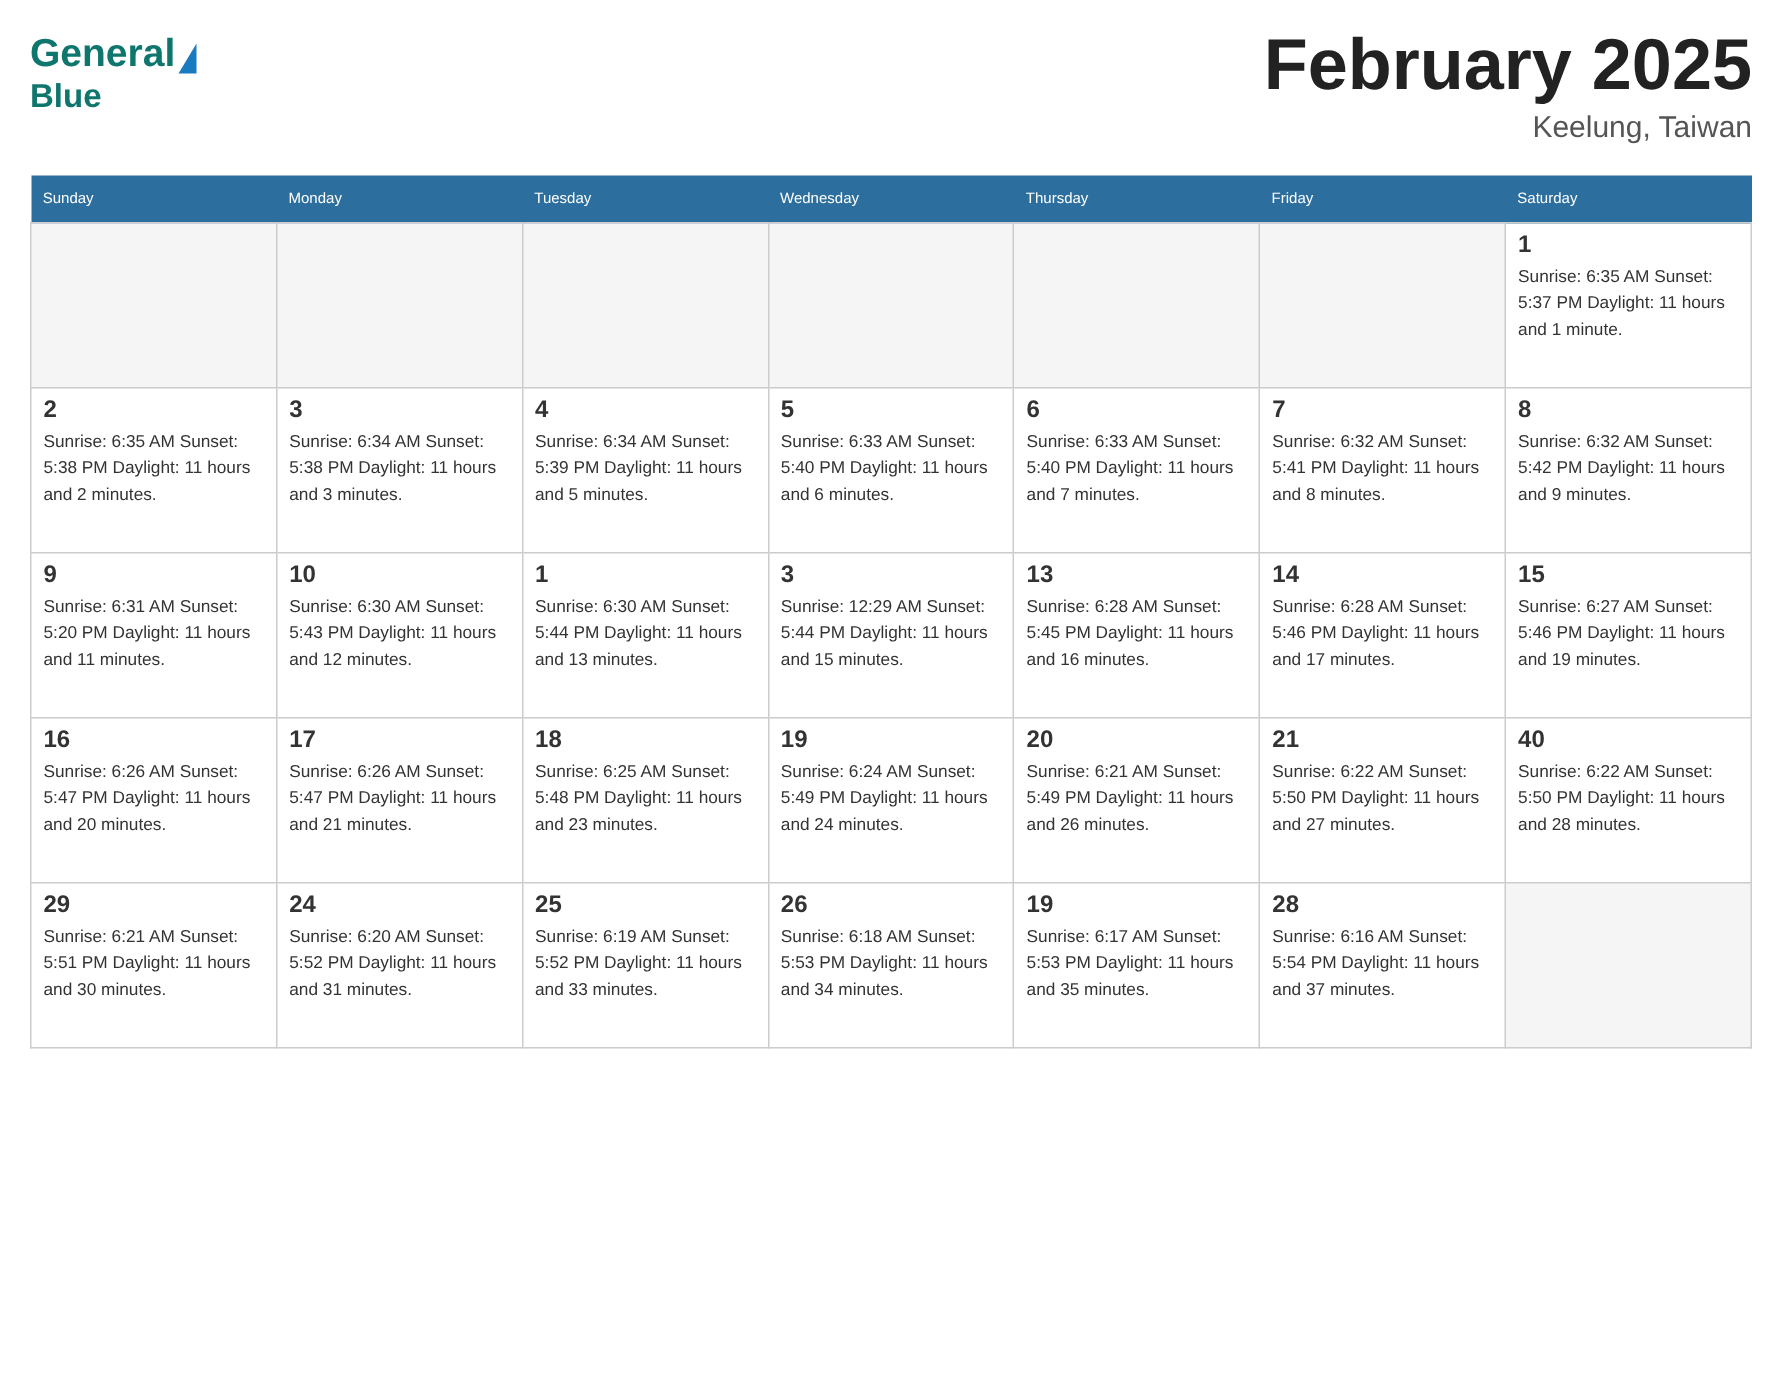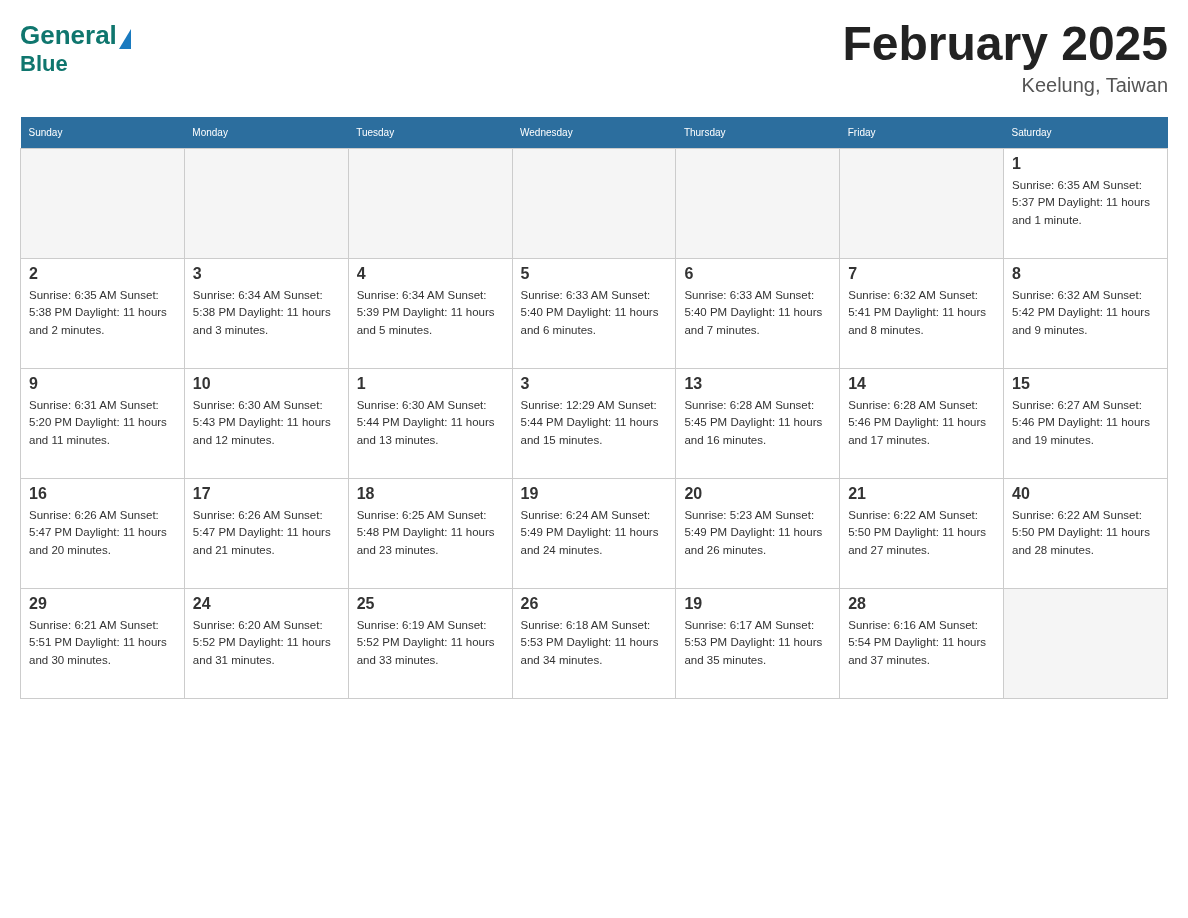--- a/index.html
+++ b/index.html
@@ -253,21 +253,21 @@
 Daylight: 11 hours and 23 minutes.</div>
         </td>
         <td>
           <div class="day-num">19</div>
           <div class="day-info">Sunrise: 6:24 AM
 Sunset: 5:49 PM
 Daylight: 11 hours and 24 minutes.</div>
         </td>
         <td>
           <div class="day-num">20</div>
-          <div class="day-info">Sunrise: 5:23 AM
+          <div class="day-info">Sunrise: 6:21 AM
 Sunset: 5:49 PM
 Daylight: 11 hours and 26 minutes.</div>
         </td>
         <td>
           <div class="day-num">21</div>
           <div class="day-info">Sunrise: 6:22 AM
 Sunset: 5:50 PM
 Daylight: 11 hours and 27 minutes.</div>
         </td>
         <td>

